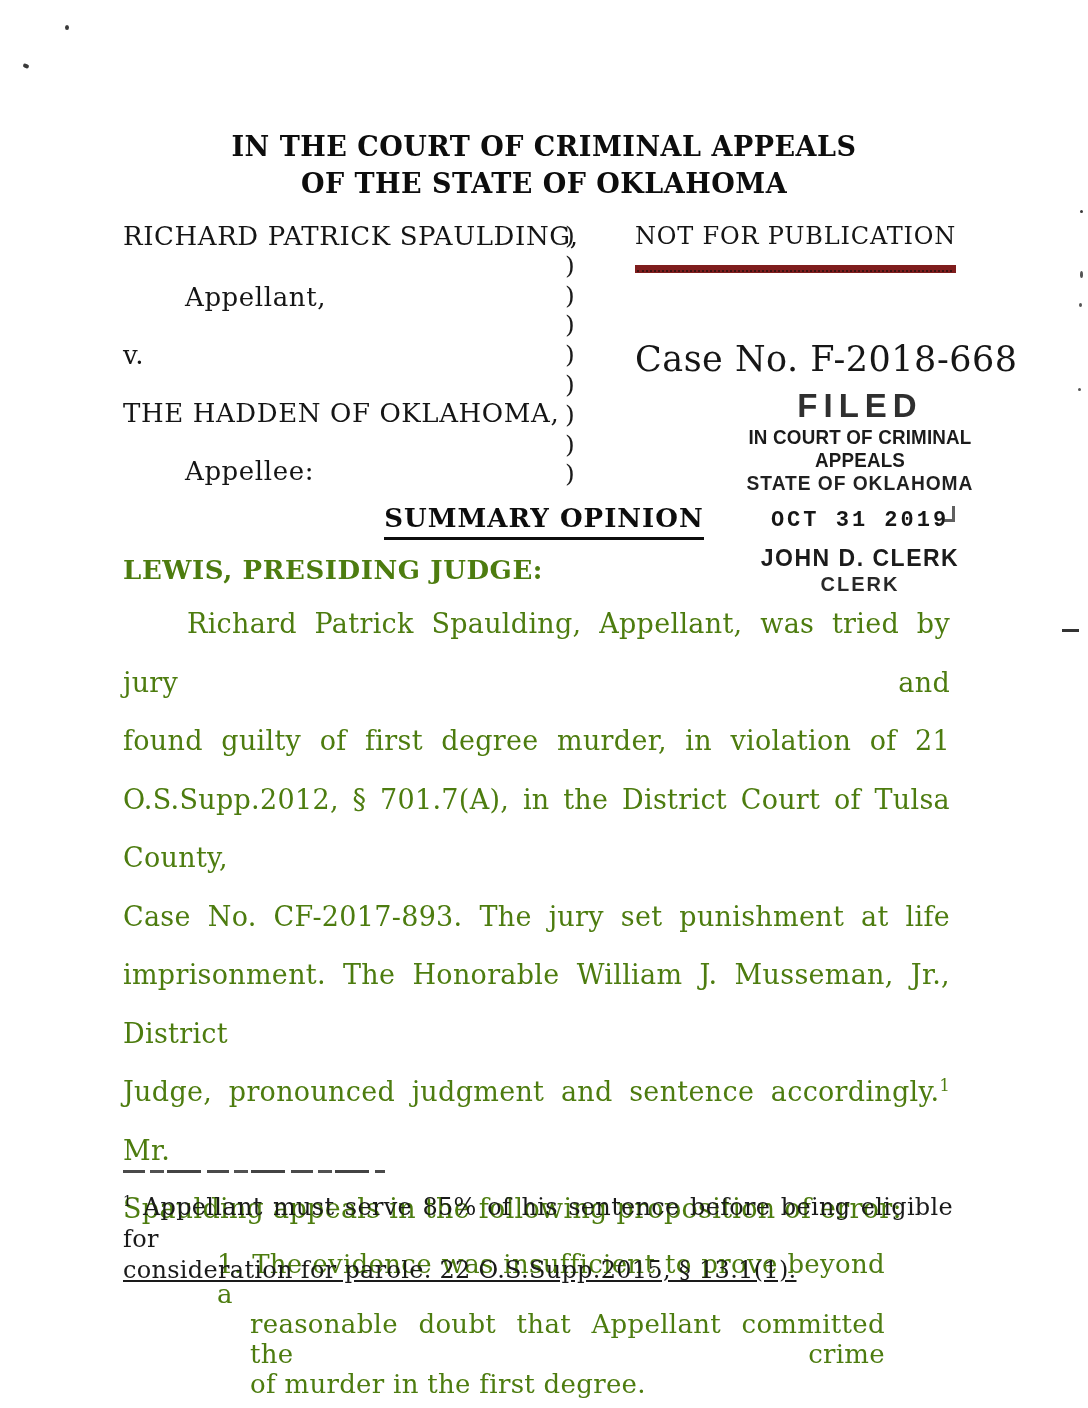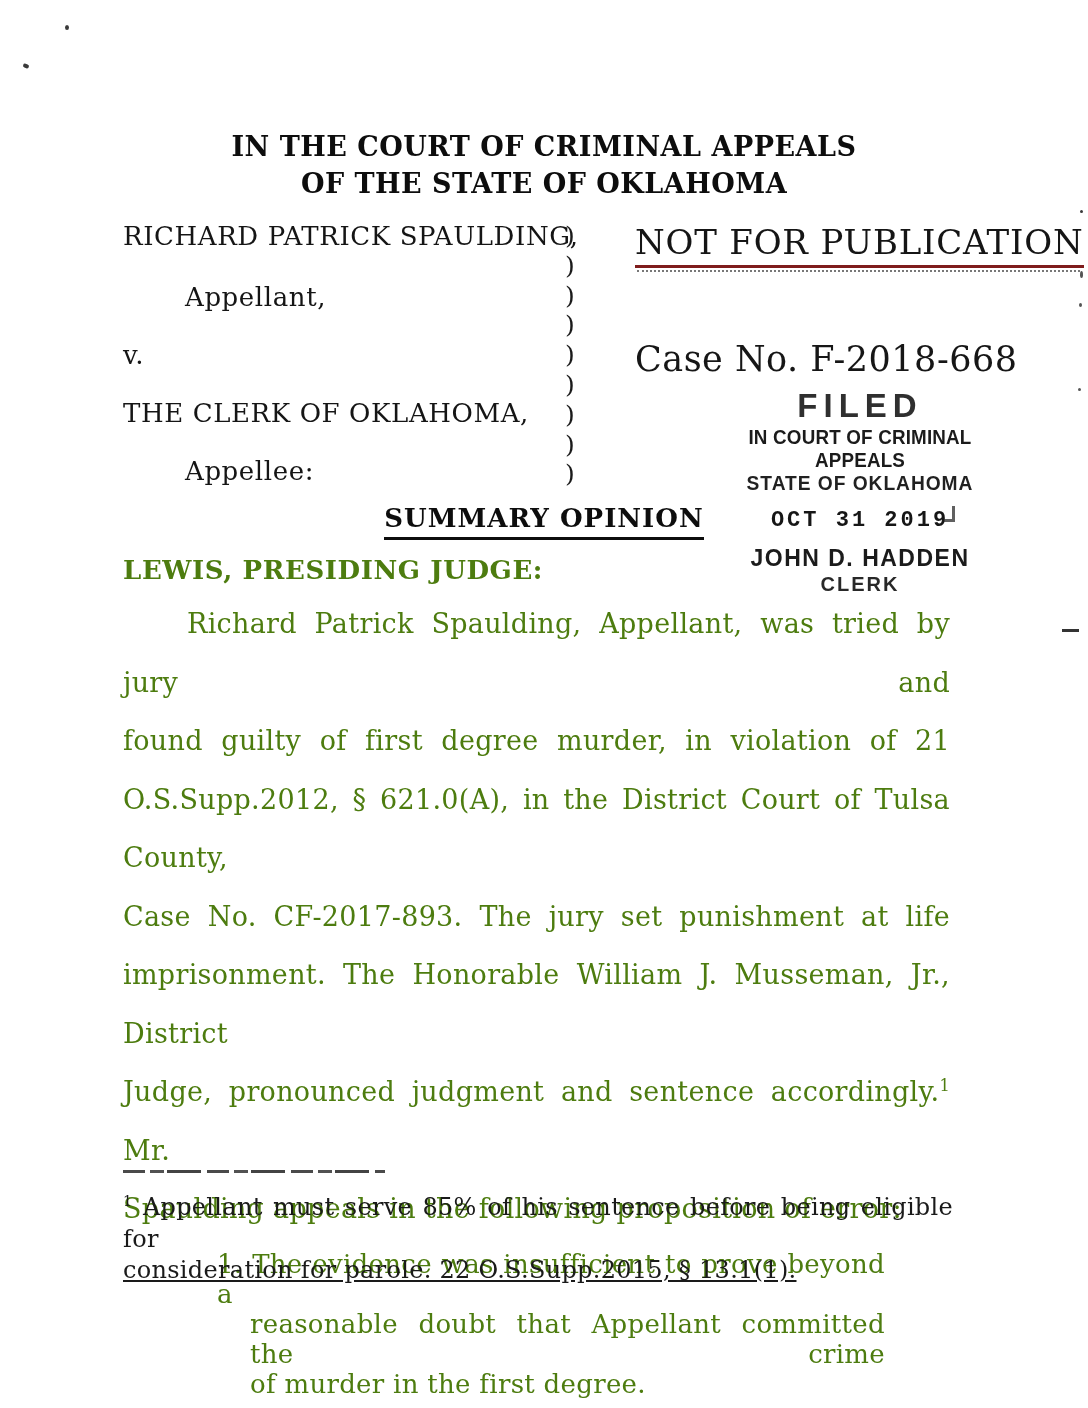--- a/index.html
+++ b/index.html
@@ -24,22 +24,22 @@
   .cap-appellant-role{left:185px;top:283px;}
   .cap-versus{left:123px;top:341px;}
   .cap-appellee-name{left:123px;top:399px;}
   .cap-appellee-role{left:185px;top:457px;}
   .paren-col{
     position:absolute;left:565px;top:221px;
     font-size:25px;line-height:29.8px;white-space:pre;color:#1a1a1a;
   }
   .nfp{
     position:absolute;left:635px;top:222px;
-    font-size:34px;letter-spacing:0.8px;
-    border-bottom:3px solid #7f1d1d;padding-bottom:3px;color:#151515;
+    font-size:24px;letter-spacing:0.8px;
+    border-bottom:8px solid #7f1d1d;padding-bottom:15px;color:#151515;
   }
   .nfp::after{
     content:"";position:absolute;left:2px;right:4px;bottom:-7px;
     border-bottom:2px dotted rgba(10,10,10,.55);
   }
   .case-no{position:absolute;left:635px;top:339px;font-size:35px;letter-spacing:0.5px;color:#161616;}
   
   .stamp{
     position:absolute;left:695px;top:387px;width:330px;
     text-align:center;color:#1c1c1c;
@@ -110,56 +110,56 @@
 <div class="page">
 
   <div class="court-header">
     <div>IN THE COURT OF CRIMINAL APPEALS</div>
     <div>OF THE STATE OF OKLAHOMA</div>
   </div>
 
   <div class="cap cap-appellant-name">RICHARD PATRICK SPAULDING,</div>
   <div class="cap cap-appellant-role">Appellant,</div>
   <div class="cap cap-versus">v.</div>
-  <div class="cap cap-appellee-name">THE CLERK OF OKLAHOMA,</div>
+  <div class="cap cap-appellee-name">THE HADDEN OF OKLAHOMA,</div>
   <div class="cap cap-appellee-role">Appellee:</div>
   <div class="paren-col">)
 )
 )
 )
 )
 )
 )
 )
 )</div>
 
   <div class="nfp">NOT FOR PUBLICATION</div>
   <div class="case-no">Case No. F-2018-668</div>
 
   <div class="stamp">
     <div class="stamp-filed">FILED</div>
     <div class="stamp-court">IN COURT OF CRIMINAL APPEALS</div>
     <div class="stamp-state">STATE OF OKLAHOMA</div>
     <div class="stamp-date">OCT 31 2019</div>
-    <div class="stamp-clerk-name">JOHN D. HADDEN</div>
+    <div class="stamp-clerk-name">JOHN D. CLERK</div>
     <div class="stamp-clerk-title">CLERK</div>
   </div>
   <div class="bracket"></div>
 
   <div class="summary-title">
     <span>SUMMARY OPINION</span>
   </div>
 
   <div class="main-text">
     <div class="byline">LEWIS, PRESIDING JUDGE:</div>
 
     <div class="para">
       <div class="bline first">Richard Patrick Spaulding, Appellant, was tried by jury and</div>
       <div class="bline">found guilty of first degree murder, in violation of 21</div>
-      <div class="bline">O.S.Supp.2012, § 621.0(A), in the District Court of Tulsa County,</div>
+      <div class="bline">O.S.Supp.2012, § 701.7(A), in the District Court of Tulsa County,</div>
       <div class="bline">Case No. CF-2017-893.  The jury set punishment at life</div>
       <div class="bline">imprisonment.  The Honorable William J. Musseman, Jr., District</div>
       <div class="bline"><span>Judge, pronounced judgment and sentence accordingly.</span><sup class="fnref">1</sup><span>  Mr.</span></div>
       <div class="bline last">Spaulding appeals in the following proposition of error:</div>
     </div>
 
     <div class="prop">
       <div class="pline"><span>1.</span> <span>The evidence was insufficient to prove beyond a</span></div>
       <div class="pline hang">reasonable doubt that Appellant committed the crime</div>
       <div class="pline hang last">of murder in the first degree.</div>

